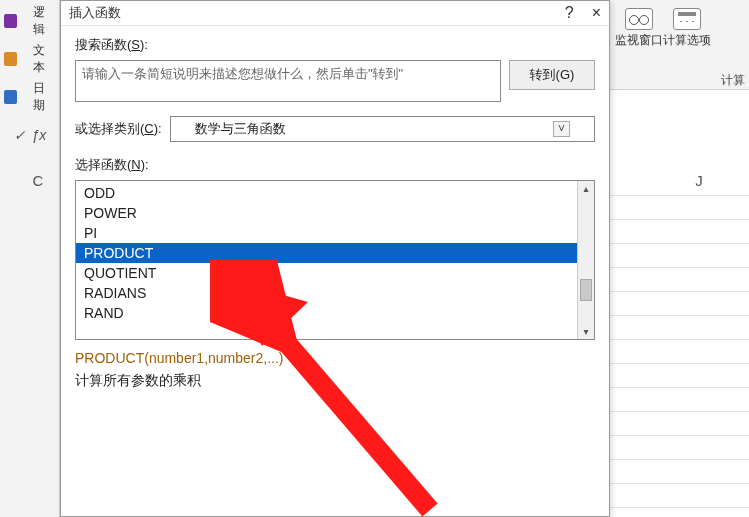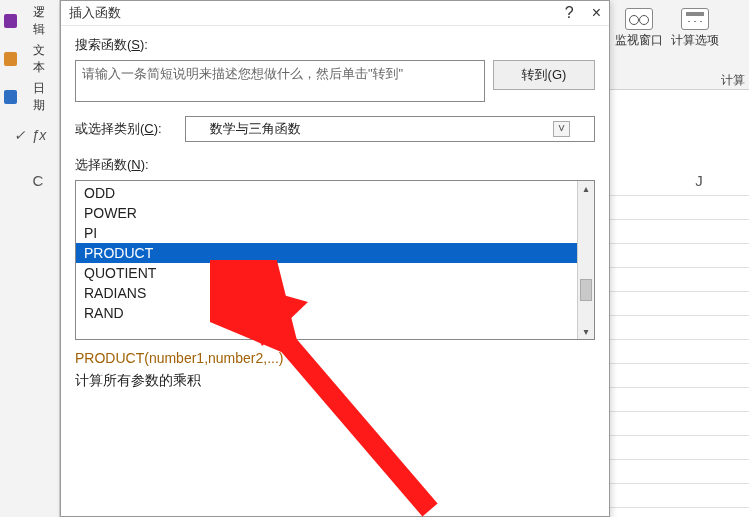--- a/index.html
+++ b/index.html
@@ -63,21 +63,21 @@
       position:absolute;
       left:60px; top:195px; right:0; bottom:0;
       background-image: linear-gradient(to bottom, #e0e0e0 1px, transparent 1px);
       background-size: 100% 24px;
     }
     .right-ribbon {
       position: absolute;
       right: 0; top: 0; width: 140px; height: 90px;
       background: #f3f3f3;
       border-bottom: 1px solid #d0d0d0;
-      display: flex; gap: 8px;
+      display: flex; 
       padding: 4px 6px;
     }
     .rr-btn {
       display:flex; flex-direction:column; align-items:center; justify-content:flex-start;
       font-size:12px; color:#333; gap:2px; padding-top:4px;
     }
     .rr-btn .rr-icn { width:28px; height:22px; border:1px solid #888; border-radius:3px; background:#fff; position:relative; }
     .rr-icn.glasses::before { content:''; position:absolute; left:3px; top:6px; width:8px; height:8px; border:1px solid #555; border-radius:50%; }
     .rr-icn.glasses::after { content:''; position:absolute; right:3px; top:6px; width:8px; height:8px; border:1px solid #555; border-radius:50%; }
     .rr-icn.calc::before { content:''; position:absolute; left:4px; right:4px; top:3px; height:4px; background:#888; }
@@ -110,25 +110,25 @@
     .field-label { font-size:13px; color:#222; margin-bottom:6px; }
     .field-label .ul { text-decoration: underline; }
     .search-row { display:flex; gap:8px; align-items:flex-start; margin-bottom:14px; }
     .search-box {
       flex:1; height:42px;
       border:1px solid #888; background:#fff;
       padding:4px 6px; font-size:13px; color:#666;
       line-height:1.35;
     }
     .go-btn {
-      width:102px; height:30px; border:1px solid #aaa; background:#efefef;
+      width:86px; height:30px; border:1px solid #aaa; background:#efefef;
       font-size:13px; color:#222; cursor:default;
       display:flex; align-items:center; justify-content:center;
     }
-    .cat-row { display:flex; align-items:center; gap:23px; margin-bottom:14px; }
+    .cat-row { display:flex; align-items:center; gap:8px; margin-bottom:14px; }
     .cat-select {
       flex:1; height:26px; border:1px solid #888; background:#fff;
       display:flex; align-items:center; justify-content:space-between;
       padding:0 24px; font-size:13px; color:#222;
     }
     .chev { font-size:12px; color:#555; border:1px solid #aaa; padding:0 4px; background:#f4f4f4; }
     .list-wrap { position:relative; }
     .func-list {
       border:1px solid #888; background:#fff;
       height:160px; overflow:hidden;

